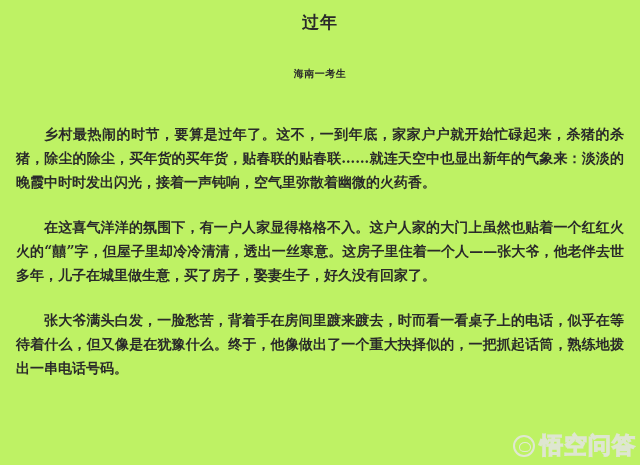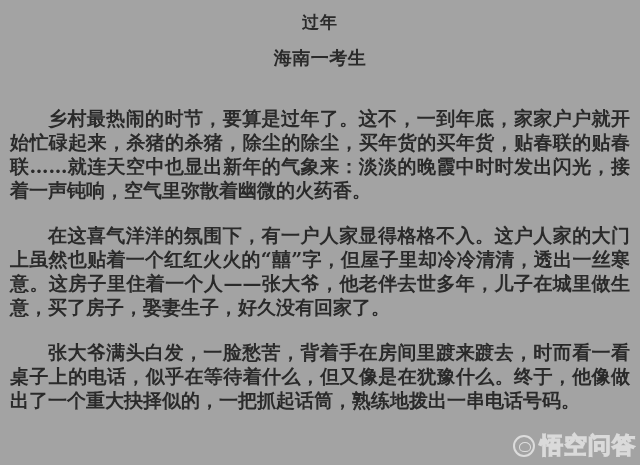--- a/index.html
+++ b/index.html
@@ -4,45 +4,45 @@
 <style>
   html, body {
     margin: 0;
     padding: 0;
   }
   .page {
     position: relative;
     width: 640px;
     height: 465px;
     box-sizing: border-box;
-    background: #a3a3a3;
+    background: #bef264;
     color: #2a2a2a;
     font-family: "DejaVu Serif", "Liberation Serif", serif;
     overflow: hidden;
-    padding: 0 10px;
+    padding: 0 16px;
   }
   .title {
     text-align: center;
     font-size: 17px;
     font-weight: 700;
     line-height: 24px;
     padding-top: 10px;
     letter-spacing: 1px;
   }
   .author {
     text-align: center;
-    font-size: 18px;
+    font-size: 10px;
     font-weight: 700;
     line-height: 24px;
-    margin-top: 12px;
+    margin-top: 28px;
     letter-spacing: 0.5px;
   }
   .body-text p {
     margin: 21px 0 0 0;
-    font-size: 19px;
+    font-size: 14px;
     font-weight: 600;
     line-height: 24px;
     text-align: justify;
     text-justify: inter-ideograph;
     text-indent: 2em;
     word-break: break-all;
   }
   .body-text p.first {
     margin-top: 36px;
   }

